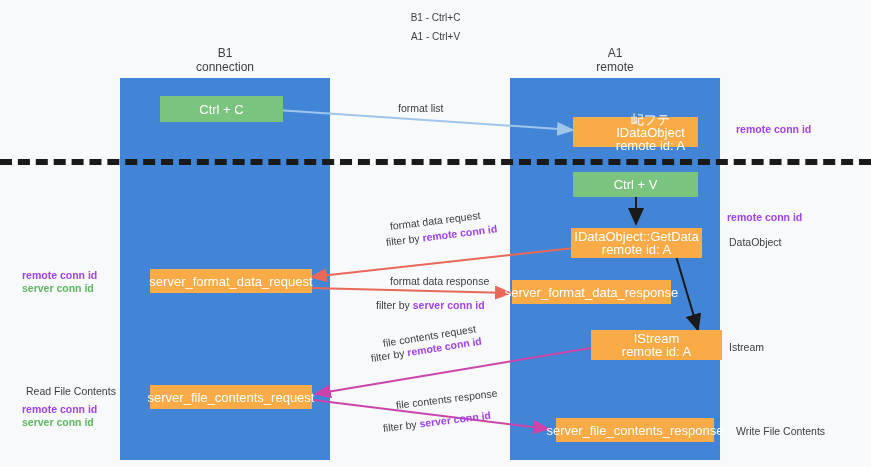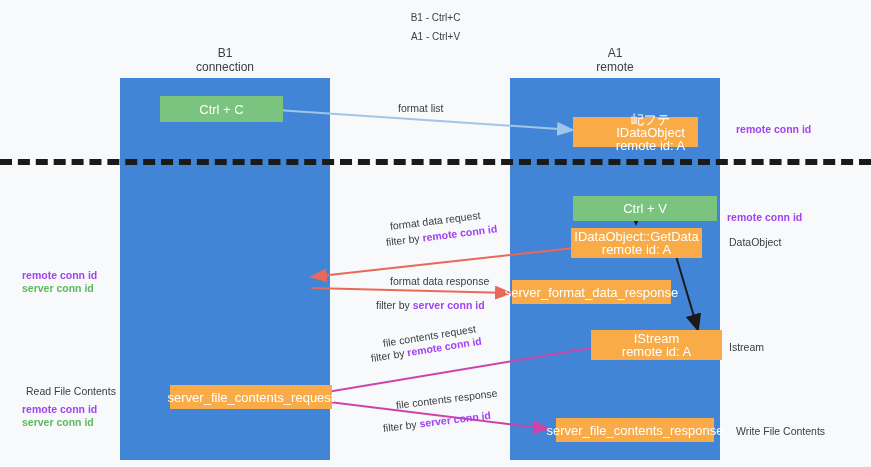--- a/index.html
+++ b/index.html
@@ -104,32 +104,33 @@
     <line x1="313" y1="400" x2="549" y2="429" stroke="#cc44aa" stroke-width="2" marker-end="url(#ah-mag)"></line>
   </svg>
 
   <div class="box green" style="left:160px;top:96px;width:123px;height:26px;">Ctrl + C</div>
 
   <div class="box orange" style="left:573px;top:117px;width:125px;height:30px;padding-left:34px;">屺フテIDataObject
 remote id: A</div>
 
   <div class="divider"></div>
 
-  <div class="box green" style="left:573px;top:172px;width:144px;height:25px;margin-top:24px;">Ctrl + V</div>
+  <div class="box green" style="left:573px;top:172px;width:125px;height:25px;">Ctrl + V</div>
 
   <div class="box orange" style="left:571px;top:228px;width:131px;height:30px;">IDataObject::GetData
 remote id: A</div>
 
+  <div class="box orange" style="left:150px;top:269px;width:162px;height:24px;">server_format_data_request</div>
 
   <div class="box orange" style="left:512px;top:280px;width:159px;height:24px;">server_format_data_response</div>
 
   <div class="box orange" style="left:591px;top:330px;width:131px;height:30px;">IStream
 remote id: A</div>
 
-  <div class="box orange" style="left:150px;top:385px;width:162px;height:24px;margin-left:20px;">server_file_contents_request</div>
+  <div class="box orange" style="left:150px;top:385px;width:162px;height:24px;">server_file_contents_request</div>
 
   <div class="box orange" style="left:556px;top:418px;width:158px;height:24px;">server_file_contents_response</div>
 
   <div class="edge-label" style="left:398px;top:102px;">format list</div>
 
   <div class="edge-label rot-sm" style="left:390px;top:220px;">format data request</div>
   <div class="edge-label rot-sm" style="left:386px;top:236px;">
     <span>filter by </span><span class="purple">remote conn id</span>
   </div>
 

